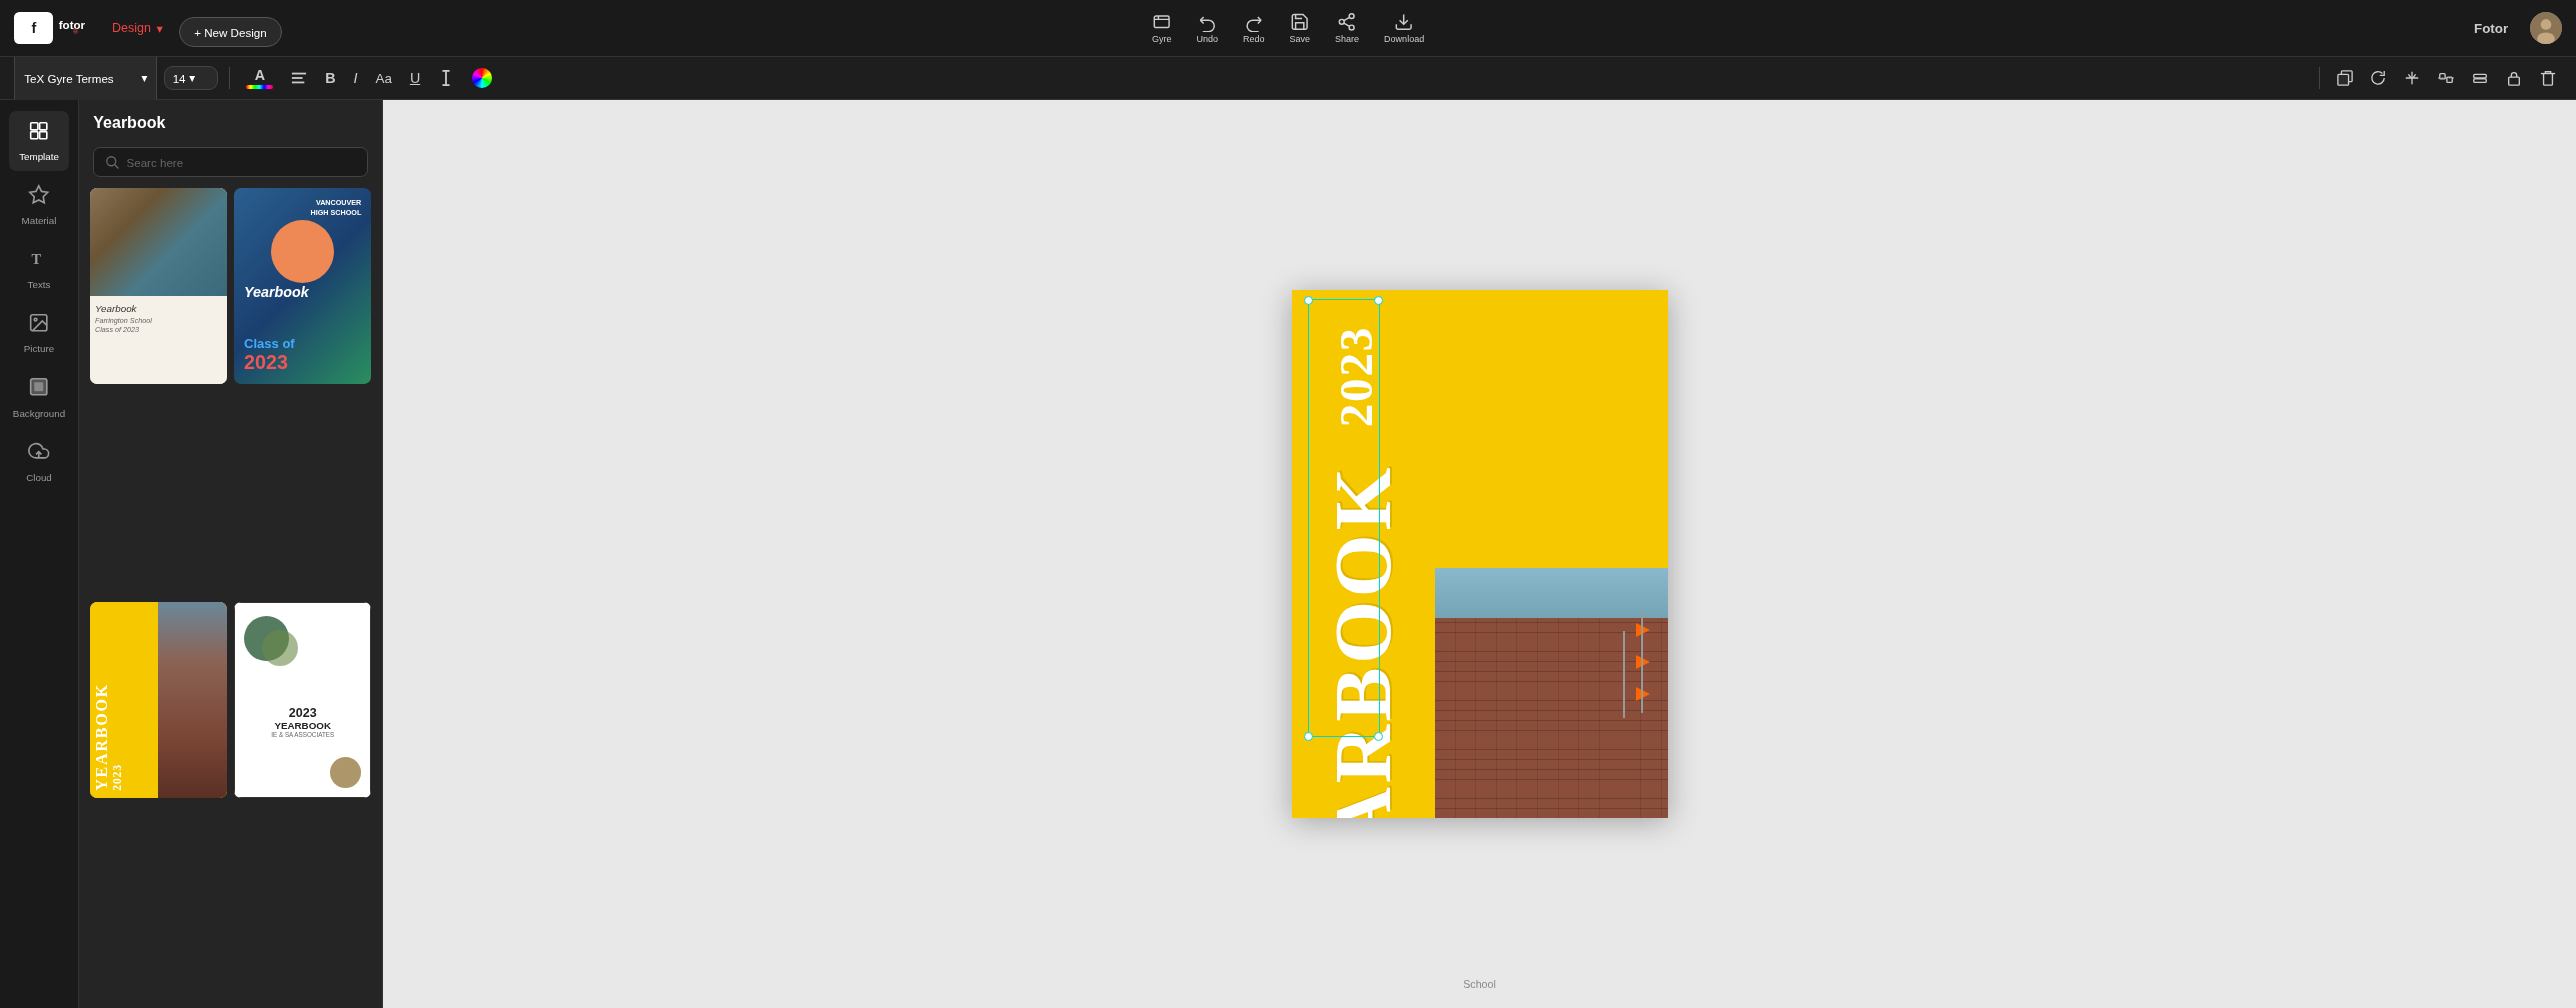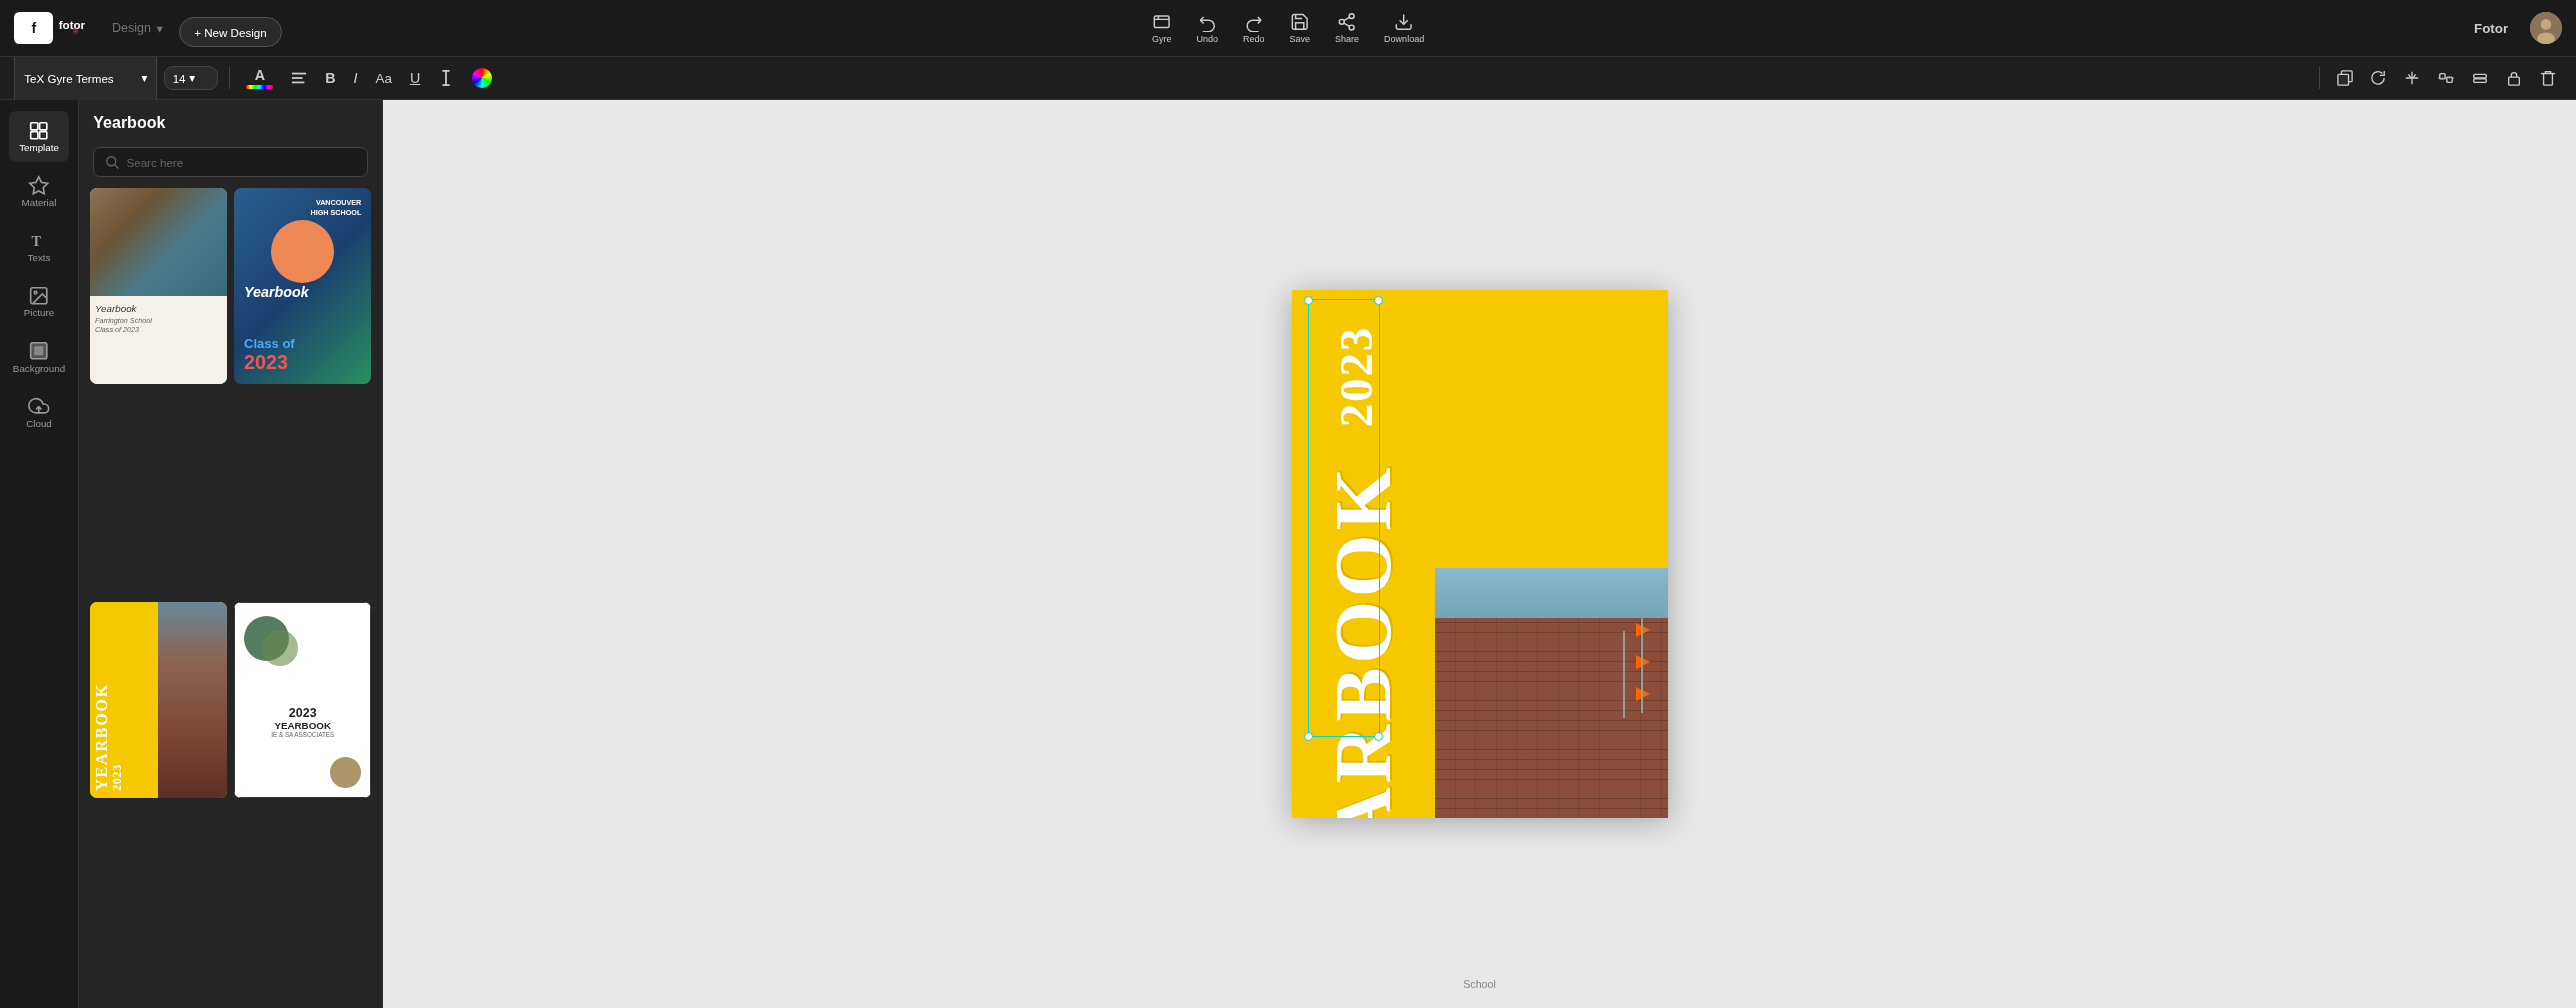--- a/index.html
+++ b/index.html
@@ -5,21 +5,21 @@
     * { box-sizing: border-box; margin: 0; padding: 0; }
     body { font-family: -apple-system, BlinkMacSystemFont, 'Segoe UI', sans-serif; background: #1a1a1a; color: #fff; height: 100vh; overflow: hidden; display: flex; flex-direction: column; }
 
     
     .top-nav {
       display: flex; align-items: center; background: #1a1a1a; height: 57px;
       padding: 0 14.3px; border-bottom: 0.9px solid #333; flex-shrink: 0; position: relative; z-index: 10;
     }
     .logo-area { display: flex; align-items: center; gap: 5.4px; margin-right: 18px; }
     .logo-box { width: 39px; height: 32px; background: #fff; border-radius: 5.4px; display: flex; align-items: center; justify-content: center; }
-    .design-btn { display: flex; align-items: center; gap: 5.4px; background: transparent; border: none; color: #737373; font-size: 12.5px; cursor: pointer; padding: 5.4px 9px; border-radius: 5.4px; }
+    .design-btn { display: flex; align-items: center; gap: 5.4px; background: transparent; border: none; color: #ef4444; font-size: 12.5px; cursor: pointer; padding: 5.4px 9px; border-radius: 5.4px; }
     .new-design-btn {
       display: flex; align-items: center; gap: 5.4px; background: #2a2a2a; border: 0.9px solid #555;
       color: #fff; font-size: 11.6px; cursor: pointer; padding: 7.2px 14.3px; border-radius: 18px; margin-left: 7.2px; margin-top: 8px;
     }
     .nav-center { display: flex; align-items: center; gap: 25px; position: absolute; left: 50%; transform: translateX(-50%); }
     .nav-tool { display: flex; flex-direction: column; align-items: center; gap: 2.7px; cursor: pointer; color: #ccc; font-size: 9.8px; }
     .nav-tool svg { width: 19.7px; height: 19.7px; }
     .nav-right { margin-left: auto; display: flex; align-items: center; gap: 14.3px; }
     .user-avatar { width: 32px; height: 32px; border-radius: 50%; background: #888; overflow: hidden; display: flex; align-items: center; justify-content: center; font-size: 10.7px; }
 
@@ -46,21 +46,21 @@
 
     
     .main-area { display: flex; flex: 1; overflow: hidden; }
 
     
     .left-sidebar {
       width: 79px; background: #1a1a1a; border-right: 0.9px solid #333;
       display: flex; flex-direction: column; align-items: center; padding: 10.7px 0; gap: 3.6px; flex-shrink: 0;
     }
     .sidebar-item {
-      display: flex; flex-direction: column; align-items: center; gap: 1px;
+      display: flex; flex-direction: column; align-items: center; gap: 10px;
       cursor: pointer; color: #999; font-size: 9.8px; padding: 9px 10.7px; border-radius: 7.2px; width: 60px;
     }
     .sidebar-item:hover, .sidebar-item.active { color: #fff; background: #2a2a2a; }
     .sidebar-item svg { width: 21.5px; height: 21.5px; }
 
     
     .panel {
       width: 304px; background: #252525; border-right: 0.9px solid #333;
       display: flex; flex-direction: column; flex-shrink: 0; overflow: hidden;
     }

